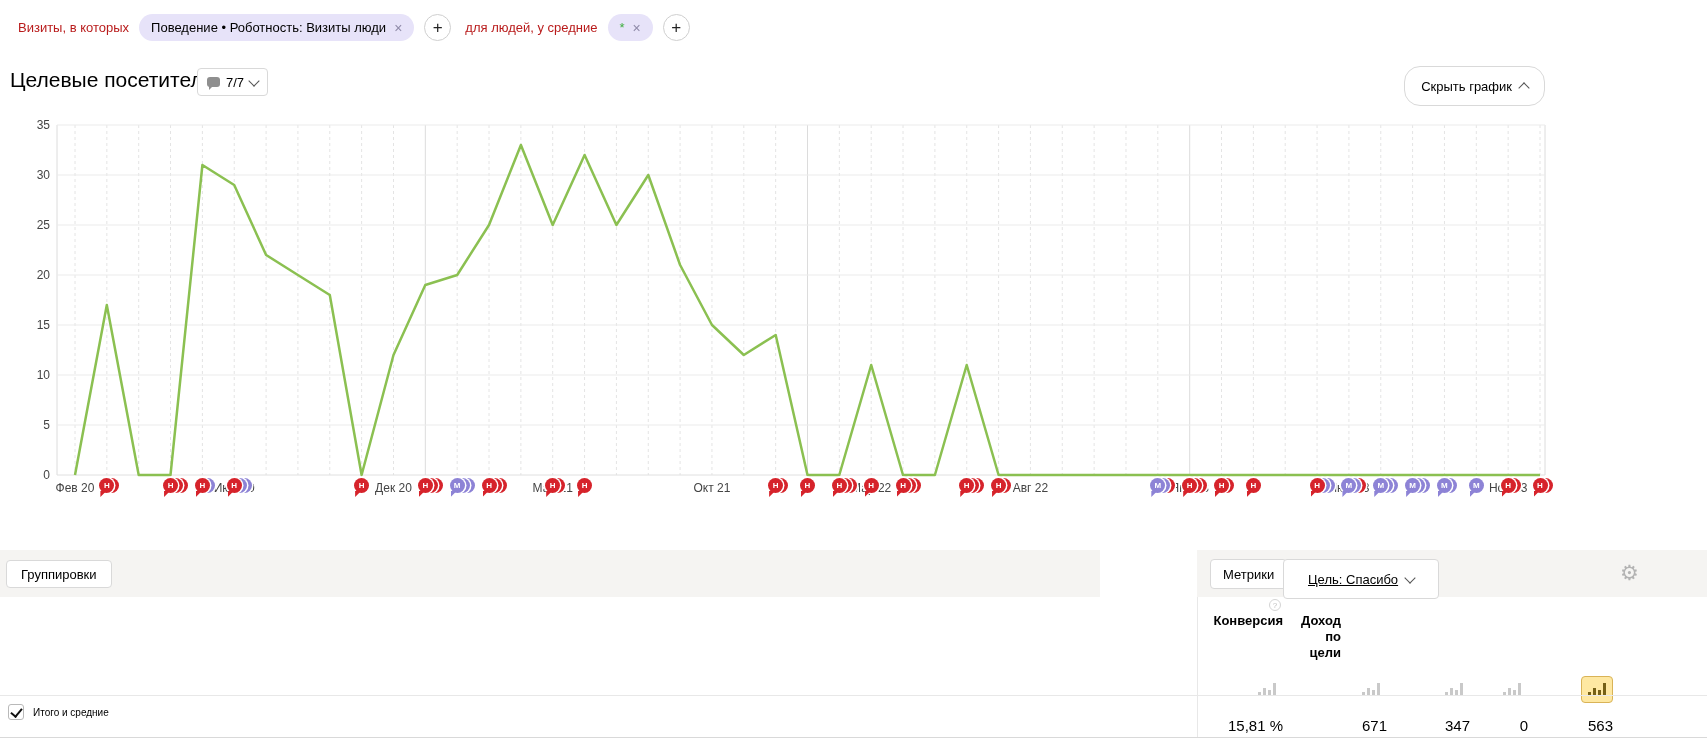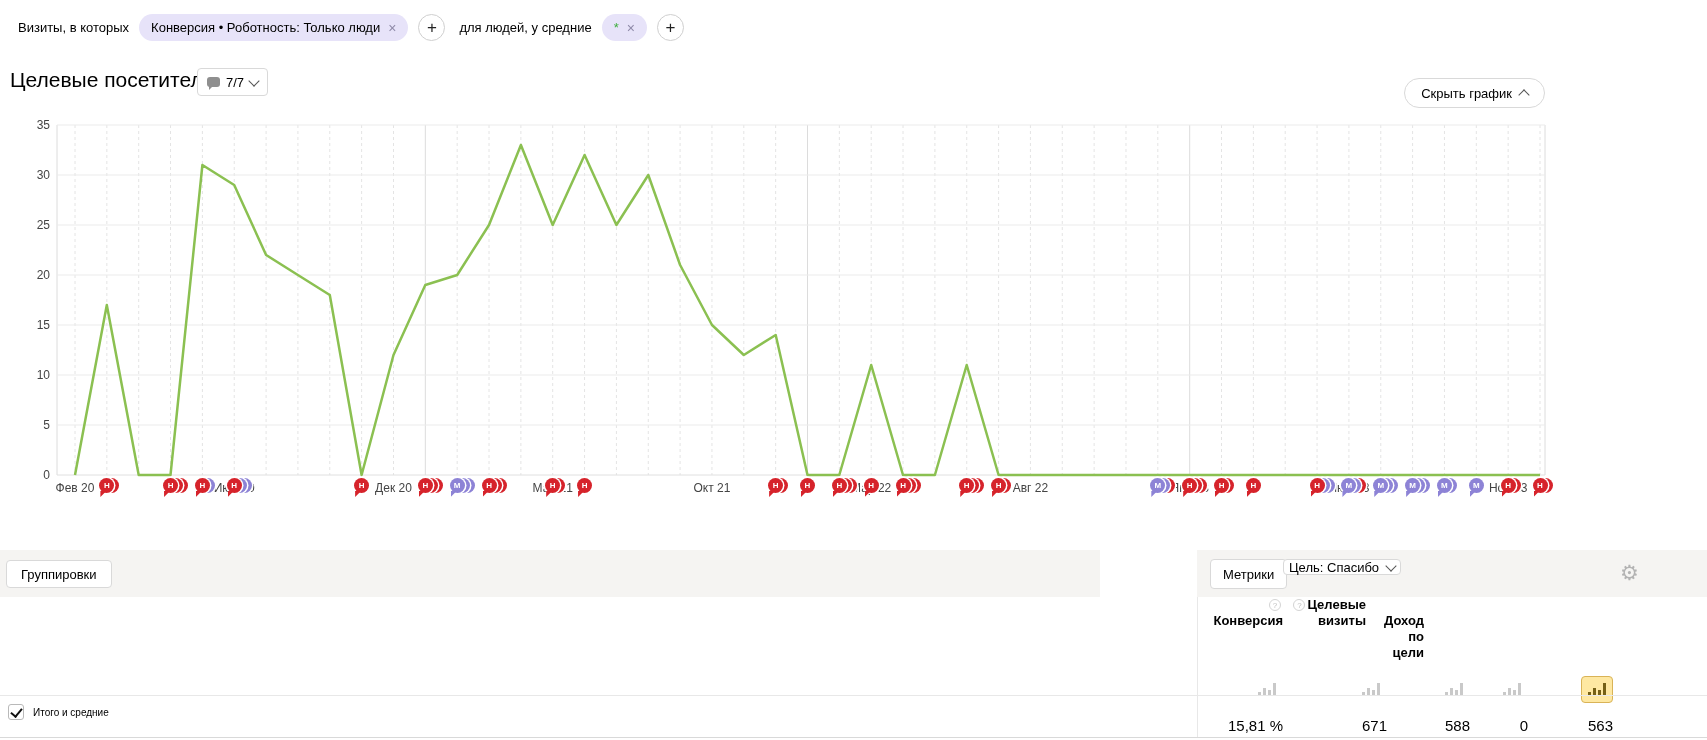--- a/index.html
+++ b/index.html
@@ -1,61 +1,61 @@
 <!DOCTYPE html>
 <html><head>
 <meta charset="utf-8">
 <style>
   html,body{margin:0;padding:0;background:#fff;}
   .app{position:relative;width:1707px;height:740px;overflow:hidden;background:#fff;
        font-family:"Liberation Sans","DejaVu Sans",sans-serif;color:#000;}
   
   .filterbar{position:absolute;left:18px;top:14px;display:flex;align-items:center;}
-  .flabel{color:#000000;font-size:13px;white-space:nowrap;}
+  .flabel{color:#b91c1c;font-size:13px;white-space:nowrap;}
   .chip{display:flex;align-items:center;background:#e7e3f9;border-radius:14px;
         padding:6px 12px;font-size:13px;white-space:nowrap;margin-left:10px;}
   .chip .close{margin-left:8px;color:#8f8aa9;font-size:14px;cursor:pointer;line-height:1;}
   .chip .wc{color:#3fae3f;}
   .plusbtn{width:27px;height:27px;border-radius:50%;border:1px solid #cfcfcf;background:#fff;
            display:flex;align-items:center;justify-content:center;font-size:17px;color:#222;
            margin-left:10px;cursor:pointer;box-sizing:border-box;}
   .mlabel{margin-left:14px;}
   
   .title{position:absolute;left:10px;top:68px;font-size:21px;color:#000;}
   .cmtbtn{position:absolute;left:197px;top:68px;height:28px;border:1px solid #d9d9d9;border-radius:4px;
           background:#fff;display:flex;align-items:center;padding:0 9px;gap:6px;cursor:pointer;box-sizing:border-box;}
   .cmtbtn .bubble-ic{position:relative;width:13px;height:10px;background:#8f8f8f;border-radius:3px;display:inline-block;}
   .cmtbtn .bubble-ic::after{content:"";position:absolute;left:2px;bottom:-3px;width:0;height:0;
           border:3px solid transparent;border-top-color:#8f8f8f;border-left-color:#8f8f8f;}
   .cmtbtn .cnt{font-size:13px;color:#000;}
   .chev{width:7px;height:7px;border-right:1.5px solid #555;border-bottom:1.5px solid #555;
         display:inline-block;transform:rotate(45deg);margin-top:-3px;}
   .chev.up{transform:rotate(-135deg);margin-top:4px;}
-  .hidechart{position:absolute;right:162px;top:66px;height:30px;border:1px solid #d9d9d9;border-radius:16px;
-          background:#fff;display:flex;align-items:center;padding:0 16px;gap:8px;font-size:13px;cursor:pointer;box-sizing:border-box;margin-top:12px;}
+  .hidechart{position:absolute;right:162px;top:66px;height:40px;border:1px solid #d9d9d9;border-radius:16px;
+          background:#fff;display:flex;align-items:center;padding:0 16px;gap:8px;font-size:13px;cursor:pointer;box-sizing:border-box;}
   
   .chartwrap{position:absolute;left:0;top:110px;width:1707px;height:400px;}
   .chartwrap svg{position:absolute;left:0;top:0;}
   .mklayer{position:absolute;left:0;top:0;width:1707px;height:400px;pointer-events:none;}
   .mkg{position:absolute;width:16px;height:16px;}
   .mk{position:absolute;top:0;width:15px;height:15px;border-radius:50%;box-shadow:0 0 0 1.5px #fff;
       color:#fff;font-size:8px;font-weight:bold;text-align:center;line-height:15px;pointer-events:auto;cursor:pointer;}
   .mk.front::after{content:"";position:absolute;left:1px;bottom:-4px;width:6px;height:6px;background:inherit;
       clip-path:polygon(0 0,100% 0,0 100%);}
   .mk.c-red{background:#d6232b;}
   .mk.c-purple{background:#8d83d6;}
   
   .band{position:absolute;top:550px;height:47px;background:#f5f4f2;}
   .band.l{left:0;width:1100px;}
   .band.r{left:1197px;width:510px;}
   .btn{position:absolute;background:#fff;border:1px solid #d9d9d9;border-radius:4px;font-size:13px;
        display:flex;align-items:center;justify-content:center;cursor:pointer;box-sizing:border-box;gap:8px;}
   .grpbtn{left:6px;top:560px;height:28px;padding:4px 14px;}
   .metbtn{left:1210px;top:559px;height:30px;padding:0 12px;}
-  .goalbtn{left:1283px;top:559px;height:16px;padding:0 5px;}
+  .goalbtn{left:1283px;top:559px;height:40px;padding:0 24px;text-decoration:underline;}
   .gear{position:absolute;left:1620px;top:561px;font-family:"DejaVu Sans",sans-serif;
         font-size:21px;color:#b3b3b3;cursor:pointer;}
   
   .metrics{position:absolute;left:1197px;top:597px;width:416px;}
   .mrow{display:flex;}
   .mcol{text-align:right;box-sizing:border-box;padding-left:8px;}
   .w0{width:86px;} .w1{width:104px;} .w2{width:83px;} .w3{width:58px;} .w4{width:85px;}
   .mhead{font-size:13px;font-weight:bold;line-height:16px;}
   .help{display:inline-block;width:12px;height:12px;border:1px solid #d4d4d4;border-radius:50%;
         font-size:8px;font-weight:normal;color:#c0c0c0;line-height:12px;text-align:center;
@@ -82,21 +82,21 @@
   .totlabel{font-size:10px;}
 </style>
 </head>
 <body>
 
 <div class="app">
 
   <div class="filterbar">
     <span class="flabel">Визиты, в которых</span>
     <span class="chip">
-      <span>Конверсия • Роботность: Только люди</span>
+      <span>Поведение • Роботность: Визиты люди</span>
       <span class="close">×</span>
     </span>
     <span class="plusbtn">+</span>
     <span class="flabel mlabel">для людей, у средние</span>
     <span class="chip">
         <span class="wc">*</span>
       <span class="close">×</span>
     </span>
     <span class="plusbtn">+</span>
   </div>
@@ -325,21 +325,20 @@
   <div class="btn metbtn">Метрики</div>
   <div class="btn goalbtn">
     <span>Цель: Спасибо</span>
     <span class="chev"></span>
   </div>
   <div class="gear">⚙</div>
 
   <div class="metrics">
     <div class="mrow mhead">
       <div class="mcol w0"><span class="help">?</span><span>Конверсия</span></div>
-      <div class="mcol w2"><span class="help">?</span><span>Целевые визиты</span></div>
       <div class="mcol w3"><span class="help" style="visibility: hidden;">?</span><span>Доход по цели</span></div>
     </div>
     <div class="mrow micons">
       <div class="mcol w0"><span class="bicon">
             <i></i>
             <i></i>
             <i></i>
             <i></i>
           </span></div>
       <div class="mcol w1"><span class="bicon">
@@ -363,21 +362,21 @@
       <div class="mcol w4"><span class="bicon sel">
             <i></i>
             <i></i>
             <i></i>
             <i></i>
           </span></div>
     </div>
     <div class="mrow mvals">
       <div class="mcol w0"><span>15,81 %</span></div>
       <div class="mcol w1"><span>671</span></div>
-      <div class="mcol w2"><span>588</span></div>
+      <div class="mcol w2"><span>347</span></div>
       <div class="mcol w3"><span>0</span></div>
       <div class="mcol w4"><span>563</span></div>
     </div>
   </div>
 
   <div class="divh top"></div>
   <div class="divh bot"></div>
   <div class="divv"></div>
   <div class="totrow">
     <span class="checkbox"></span>

